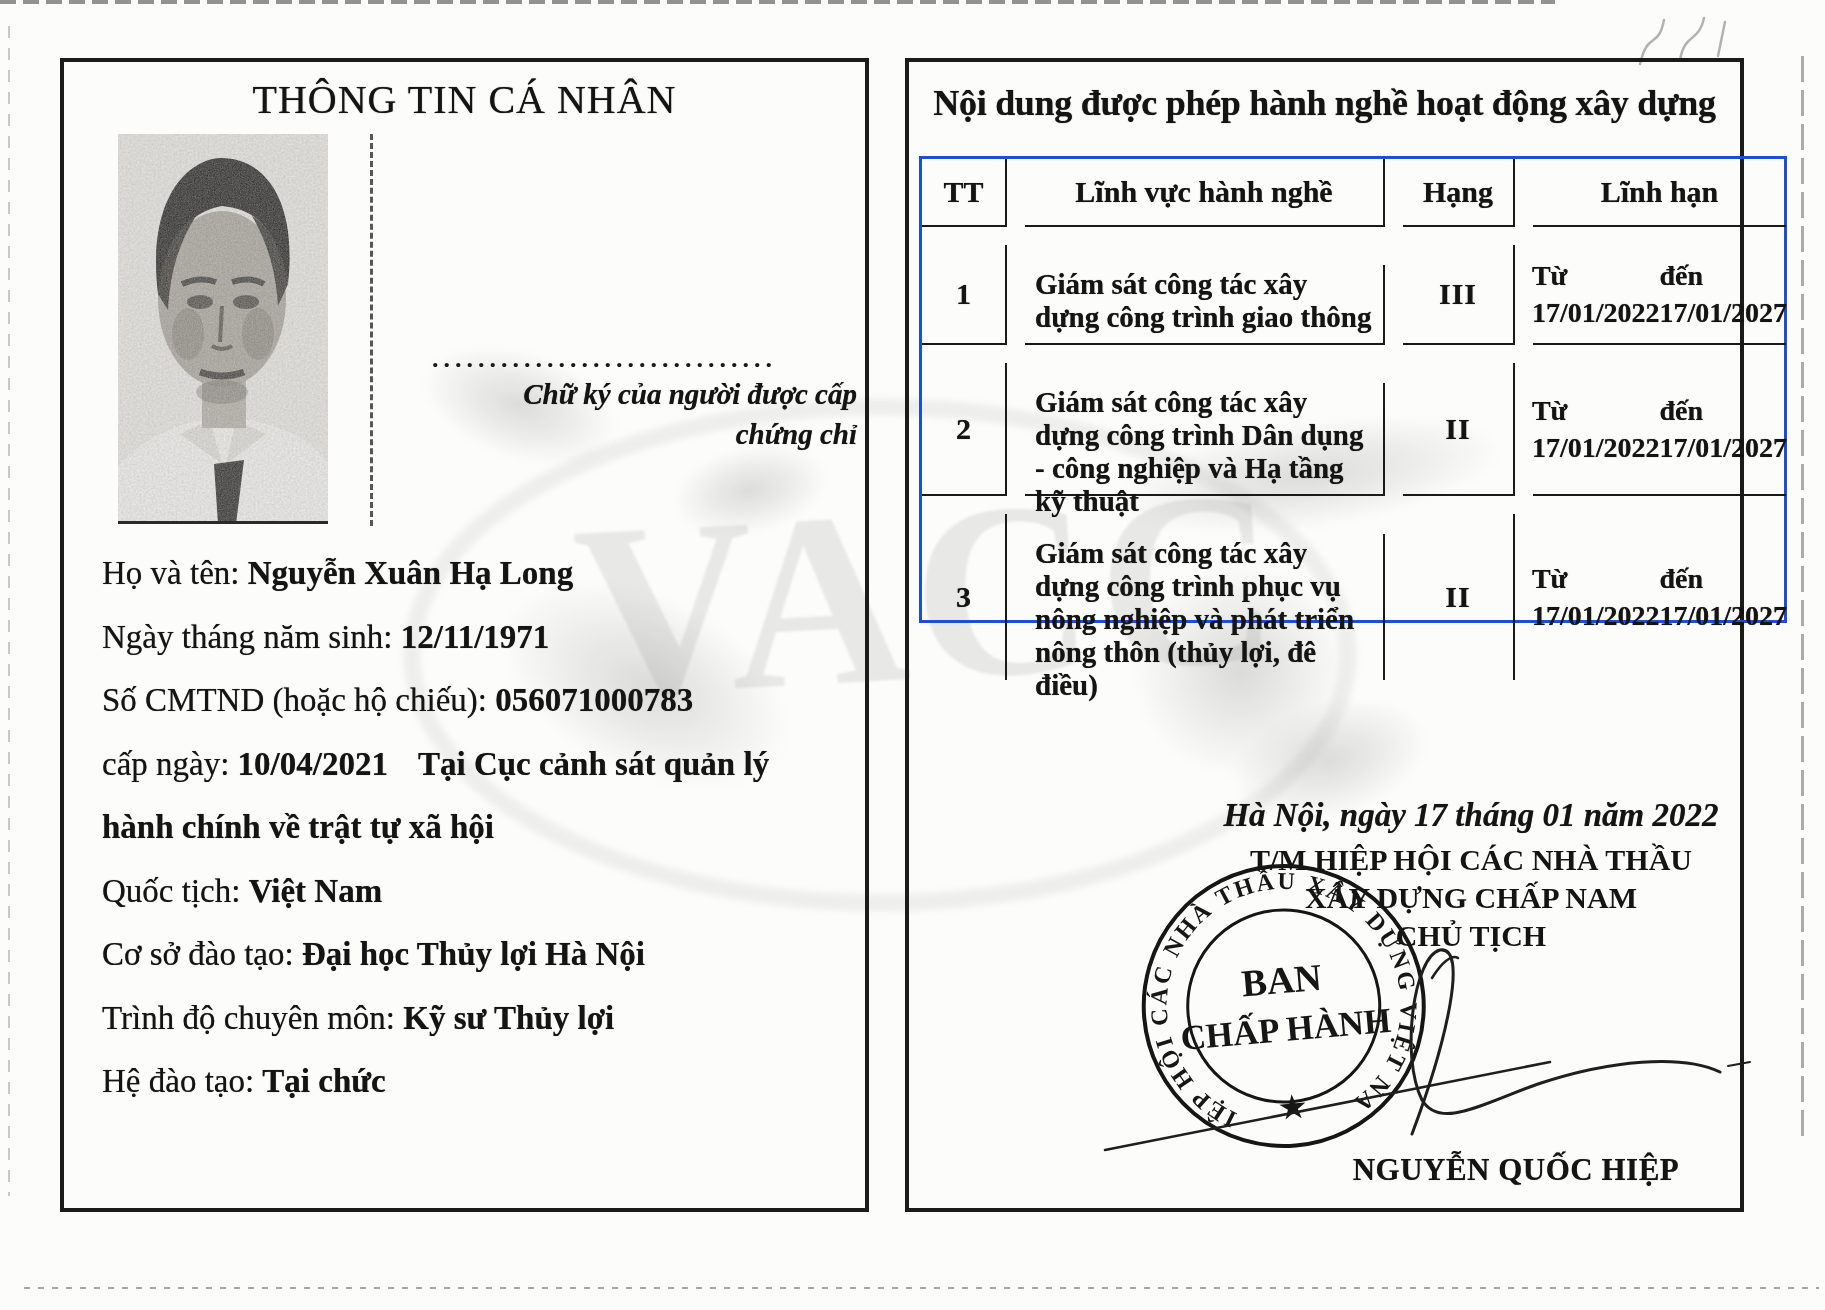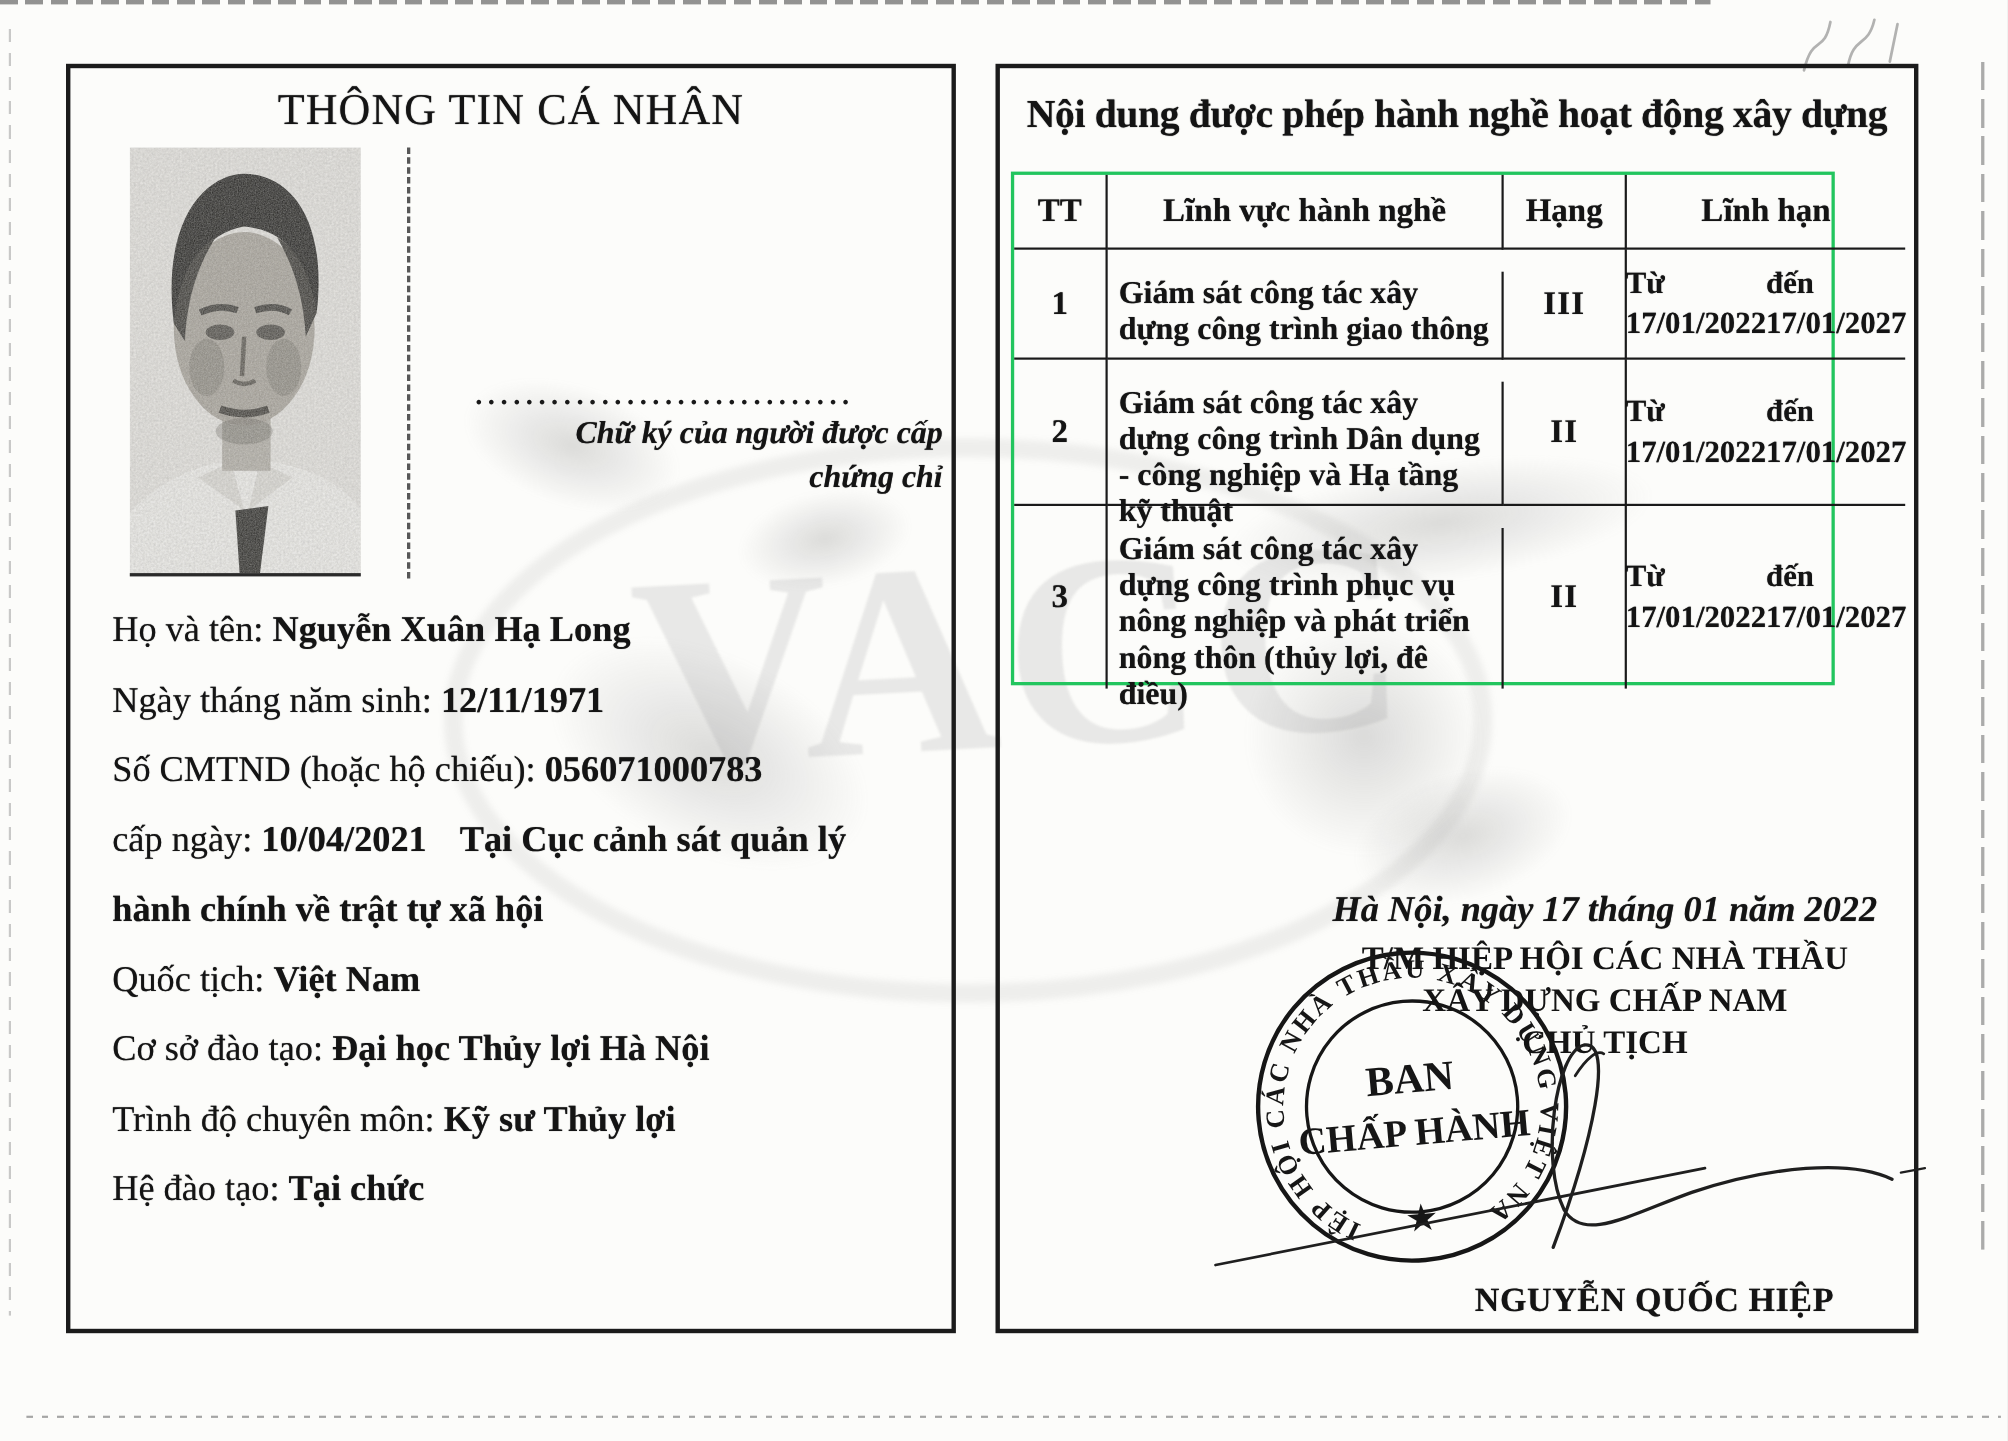--- a/index.html
+++ b/index.html
@@ -36,38 +36,38 @@
     text-shadow:0 0 .8px rgba(10,10,10,.7);text-align:right;}
 
   
   .fields{position:absolute;left:38px;top:480px;width:748px;font-size:33px;line-height:63.5px;white-space:nowrap;}
   .fields .lbl{font-weight:400;}
   .fields .val{font-weight:700;}
   .fields .sfx{font-weight:700;margin-left:30px;}
   .fields .row{text-shadow:0 0 .8px rgba(10,10,10,.65);}
 
   
-  .rp-table{position:absolute;left:10px;top:94px;width:749px;height:467px;
+  .rp-table{position:absolute;left:10px;top:94px;width:868px;height:467px;
     display:grid;grid-template-columns:85px 360px 112px 253px;
     grid-template-rows:68px 100px 133px 166px;
-    border:3px solid #22c55e;}
+    border:3px solid #1d4ed8;gap:18px;}
   .cell{border-right:2px solid #1a1a1a;border-bottom:2px solid #1a1a1a;
     display:flex;align-items:center;justify-content:center;
     font-weight:700;text-shadow:0 0 .8px rgba(10,10,10,.7);}
   .cell.last-col{border-right:none;}
   .cell.last-row{border-bottom:none;}
   .cell.head{font-size:30px;}
   .cell.tt{font-size:30px;}
   .cell.field{justify-content:flex-start;align-items:flex-start;
     font-size:29px;line-height:33px;padding:3px 8px 3px 10px;text-align:left;margin-top:20px;}
   .cell.grade{font-size:30px;letter-spacing:1px;}
   .cell.term{flex-direction:row;font-size:28px;line-height:37px;}
 
   
-  .signing{position:absolute;left:0;top:0;width:100%;height:100%;margin-top:12px;}
+  .signing{position:absolute;left:12px;top:0;width:100%;height:100%;}
   .date-line{position:absolute;left:295px;top:735px;width:510px;text-align:center;
     font-size:33px;font-style:italic;font-weight:700;text-shadow:0 0 .8px rgba(10,10,10,.6);}
   .org1{position:absolute;left:310px;top:781px;width:480px;text-align:center;font-size:30px;font-weight:700;}
   .org2{position:absolute;left:310px;top:819px;width:480px;text-align:center;font-size:30px;font-weight:700;}
   .org3{position:absolute;left:310px;top:857px;width:480px;text-align:center;font-size:30px;font-weight:700;}
   .signer-name{position:absolute;left:380px;top:1090px;width:430px;text-align:center;
     font-size:31px;font-weight:700;letter-spacing:.5px;text-shadow:0 0 .8px rgba(10,10,10,.6);}
 
   .stamp-svg{position:absolute;left:1133px;top:853px;transform:rotate(-5deg);}
   .autograph-svg{position:absolute;left:1080px;top:888px;}

